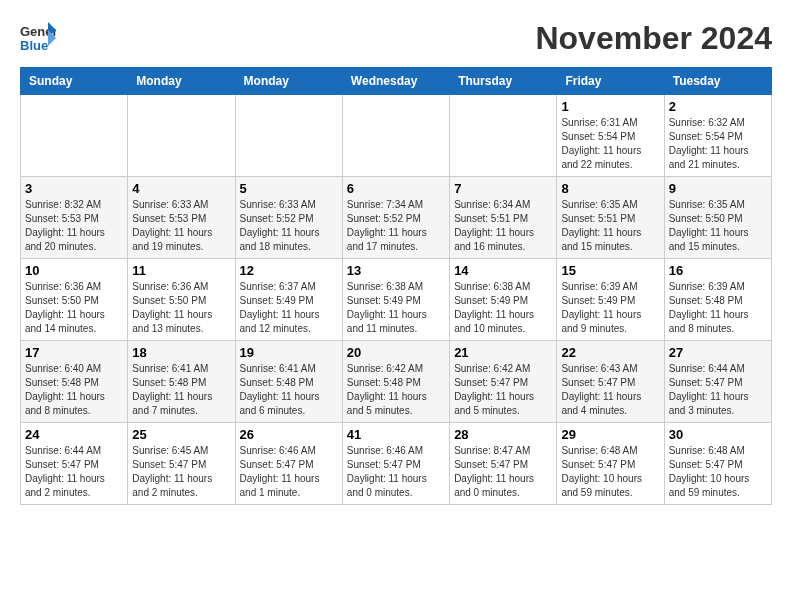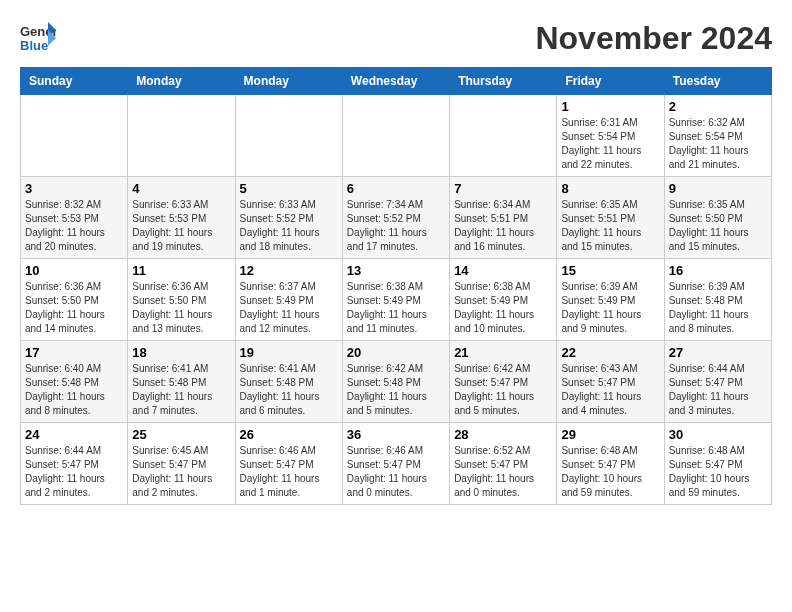--- a/index.html
+++ b/index.html
@@ -271,28 +271,28 @@
 Sunset: 5:47 PM
 Daylight: 11 hours and 2 minutes.</div>
         </td>
         <td>
           <span class="day-num">26</span>
           <div class="day-info">Sunrise: 6:46 AM
 Sunset: 5:47 PM
 Daylight: 11 hours and 1 minute.</div>
         </td>
         <td>
-          <span class="day-num">36</span>
+          <span class="day-num">41</span>
           <div class="day-info">Sunrise: 6:46 AM
 Sunset: 5:47 PM
 Daylight: 11 hours and 0 minutes.</div>
         </td>
         <td>
           <span class="day-num">28</span>
-          <div class="day-info">Sunrise: 6:52 AM
+          <div class="day-info">Sunrise: 8:47 AM
 Sunset: 5:47 PM
 Daylight: 11 hours and 0 minutes.</div>
         </td>
         <td>
           <span class="day-num">29</span>
           <div class="day-info">Sunrise: 6:48 AM
 Sunset: 5:47 PM
 Daylight: 10 hours and 59 minutes.</div>
         </td>
         <td>

